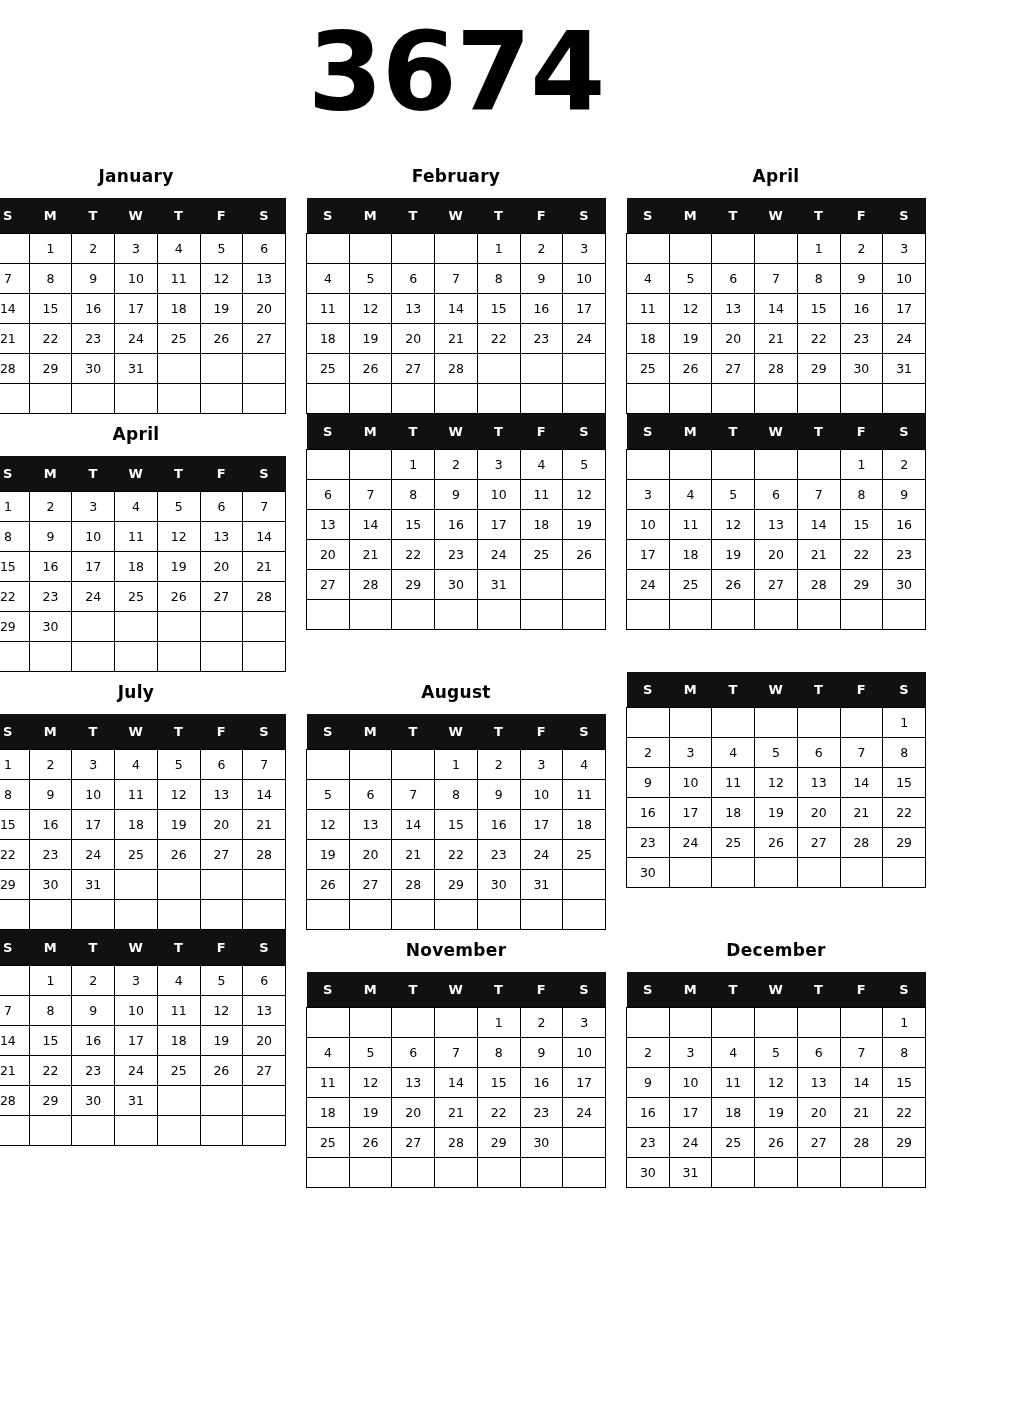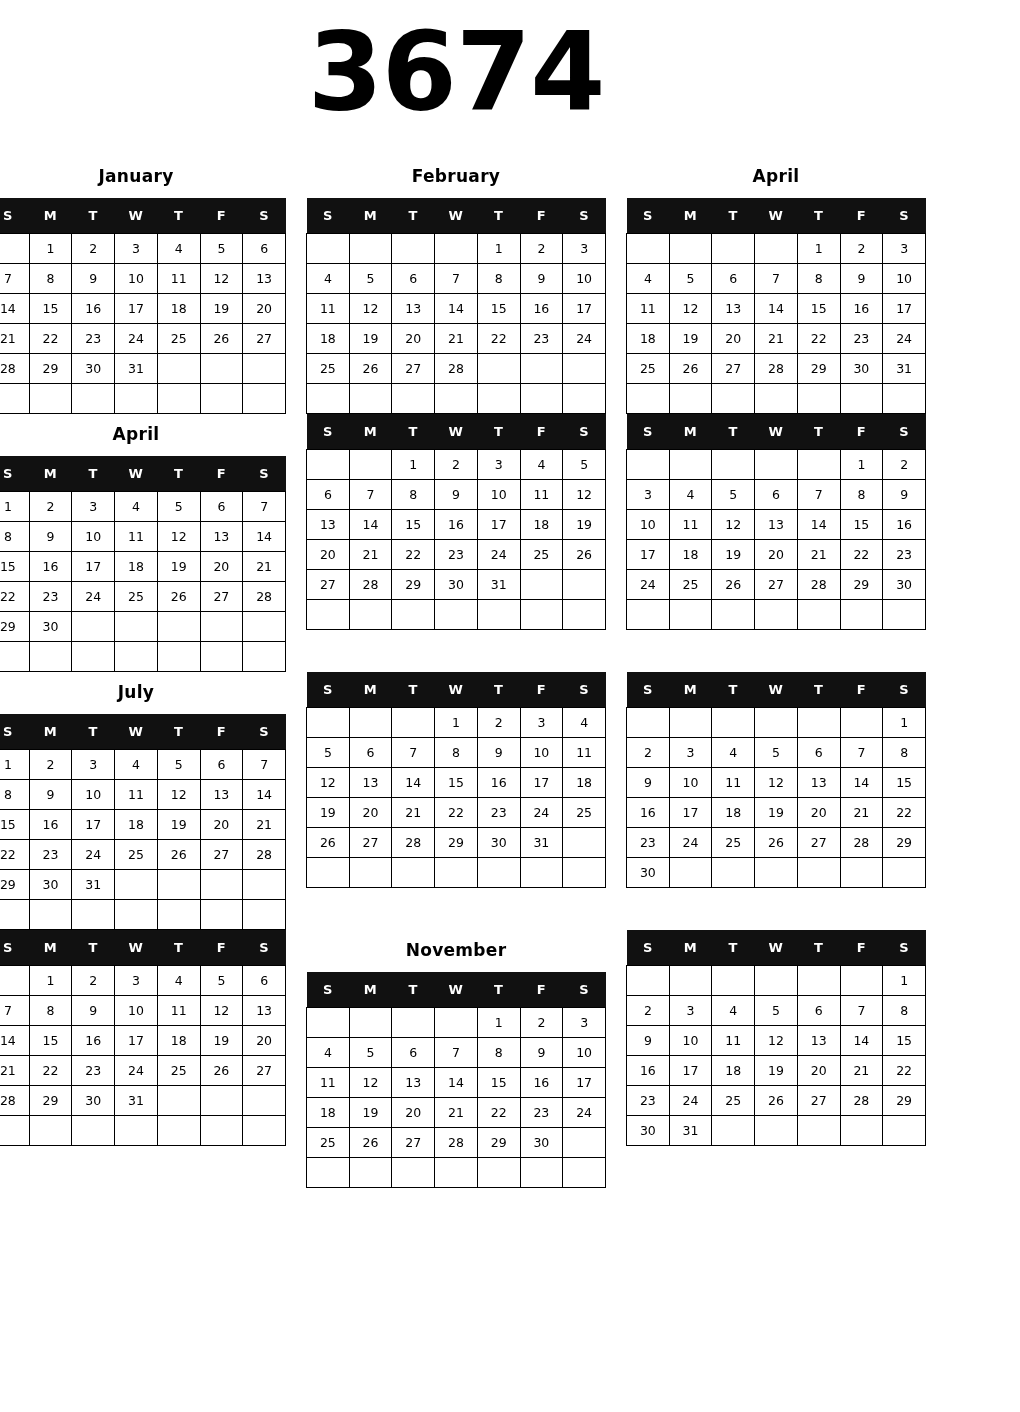--- a/index.html
+++ b/index.html
@@ -579,20 +579,21 @@
               <td class="empty"></td>
               <td class="empty"></td>
               <td class="empty"></td>
               <td class="empty"></td>
               <td class="empty"></td>
             </tr>
           </tbody>
         </table>
       </div>
       <div class="month">
+        <div class="month-name">August</div>
         <table class="cal">
           <thead>
             <tr>
               <th>S</th>
               <th>M</th>
               <th>T</th>
               <th>W</th>
               <th>T</th>
               <th>F</th>
               <th>S</th>
@@ -864,20 +865,21 @@
               <td class="empty"></td>
               <td class="empty"></td>
               <td class="empty"></td>
               <td class="empty"></td>
               <td class="empty"></td>
             </tr>
           </tbody>
         </table>
       </div>
       <div class="month">
+        <div class="month-name">December</div>
         <table class="cal">
           <thead>
             <tr>
               <th>S</th>
               <th>M</th>
               <th>T</th>
               <th>W</th>
               <th>T</th>
               <th>F</th>
               <th>S</th>

